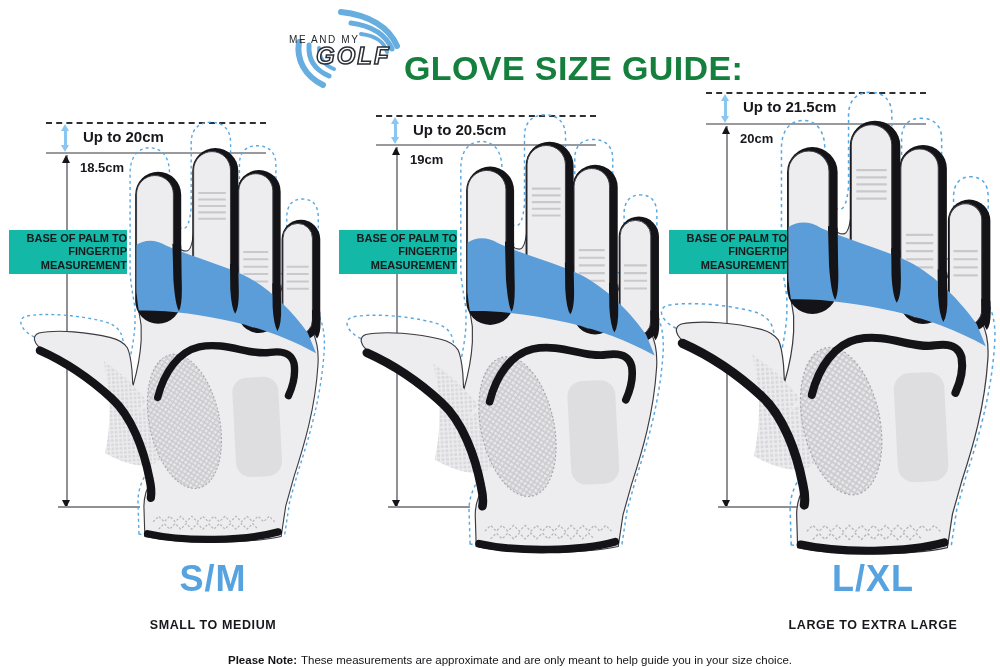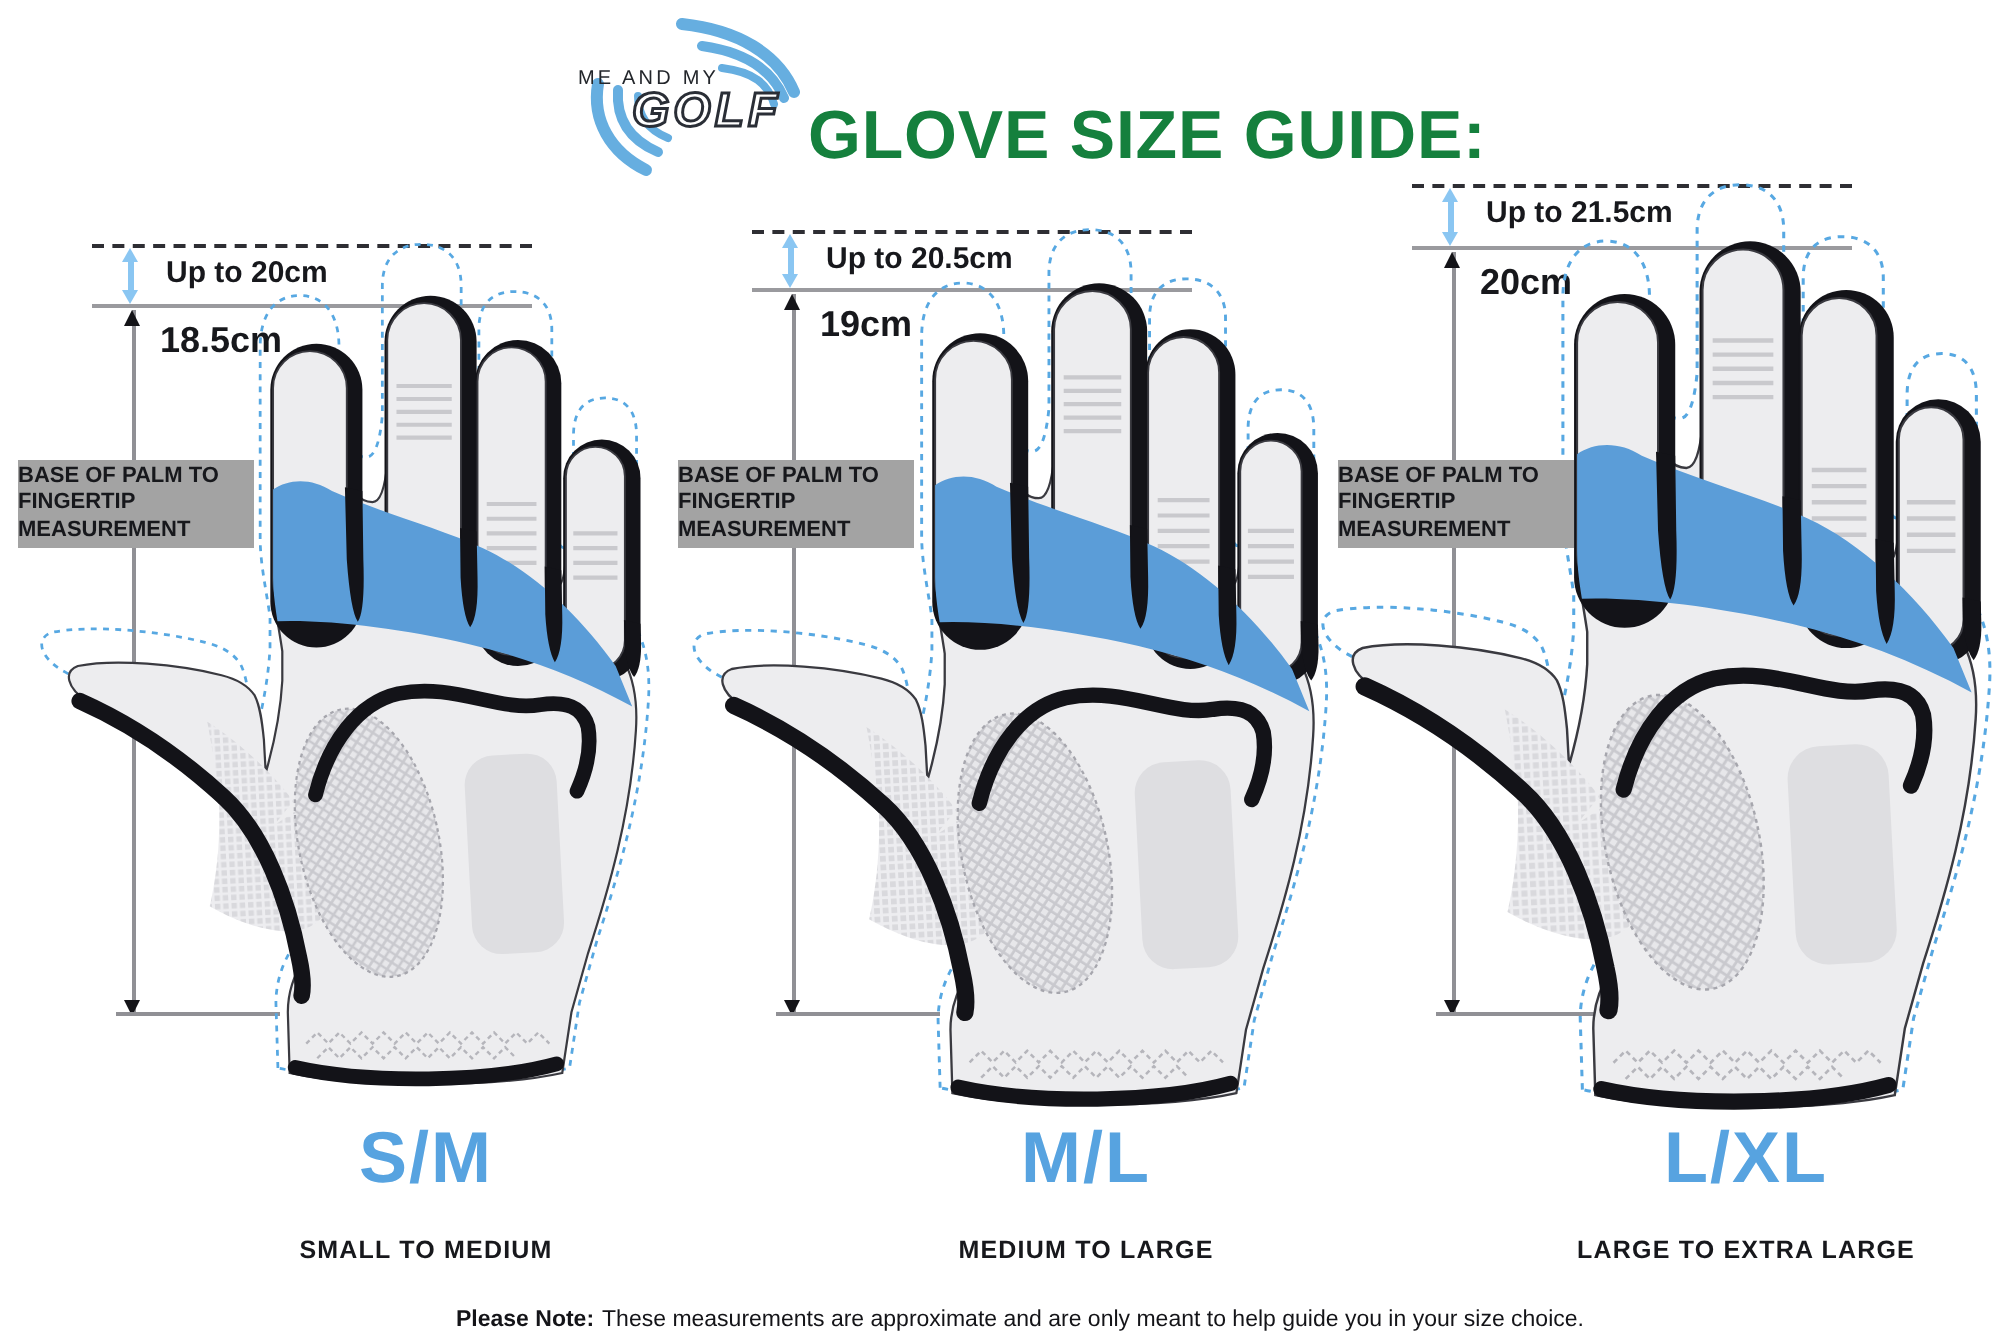--- a/index.html
+++ b/index.html
@@ -31,34 +31,34 @@
   .blue-arrow::before{content:"";position:absolute;top:-7px;left:-3px;width:0;height:0;
               border-left:4.5px solid transparent;border-right:4.5px solid transparent;
               border-bottom:7px solid #8ac6f2;}
   .blue-arrow::after{content:"";position:absolute;bottom:-7px;left:-3px;width:0;height:0;
               border-left:4.5px solid transparent;border-right:4.5px solid transparent;
               border-top:7px solid #8ac6f2;}
 
   .upto-label{position:absolute;left:75px;top:calc(var(--dash-y) + 6px);
               font-size:15px;font-weight:800;white-space:nowrap;}
   .length-label{position:absolute;left:72px;top:calc(var(--solid-y) + 8px);
-              font-size:18px;font-weight:800;white-space:nowrap;}
+              font-size:13px;font-weight:800;white-space:nowrap;}
 
   .vline{position:absolute;left:58px;top:calc(var(--solid-y) + 3px);width:1.6px;
          height:calc(505px - var(--solid-y));background:#909095;}
   .vline::before{content:"";position:absolute;top:0;left:-3.7px;width:0;height:0;
          border-left:4.4px solid transparent;border-right:4.4px solid transparent;
          border-bottom:8px solid #141418;}
   .vline::after{content:"";position:absolute;bottom:0;left:-3.7px;width:0;height:0;
          border-left:4.4px solid transparent;border-right:4.4px solid transparent;
          border-top:8px solid #141418;}
   .tick{position:absolute;left:50px;top:506px;width:82px;height:1.6px;background:#909095;}
 
   .measure-label{position:absolute;left:1px;top:230px;width:118px;z-index:3;
-                 background:#a3a3a3;text-align:left;font-size:11px;font-weight:800;
+                 background:#14b8a6;text-align:right;font-size:11px;font-weight:800;
                  line-height:1.22;padding:2px 0;}
 
   svg.glove{position:absolute;left:var(--g-left);top:var(--g-top);
             width:var(--g-w);height:var(--g-h);z-index:2;}
 
   .sizes{position:absolute;left:55px;top:560px;width:300px;text-align:center;}
   .size-code{font-size:36px;font-weight:800;color:#57a3e0;letter-spacing:1px;line-height:1.05;}
   .size-desc{font-size:12.5px;font-weight:800;color:#17181c;letter-spacing:.6px;margin-top:20px;}
 
   
@@ -179,24 +179,20 @@
   <div class="solid-line"></div>
   <div class="blue-arrow"></div>
   <div class="upto-label">Up to 20.5cm</div>
   <div class="length-label">19cm</div>
   <div class="vline"></div>
   <div class="tick"></div>
   <div class="measure-label">BASE OF PALM TO FINGERTIP MEASUREMENT</div>
   <svg class="glove" viewBox="0 0 345 480">
       <use href="#glove-def"></use>
     </svg>
-  <div class="sizes">
-    <div class="size-code">M/L</div>
-    <div class="size-desc">MEDIUM TO LARGE</div>
-  </div>
 </section>
 
 <section class="panel">
   <div class="dash-line"></div>
   <div class="solid-line"></div>
   <div class="blue-arrow"></div>
   <div class="upto-label">Up to 21.5cm</div>
   <div class="length-label">20cm</div>
   <div class="vline"></div>
   <div class="tick"></div>

